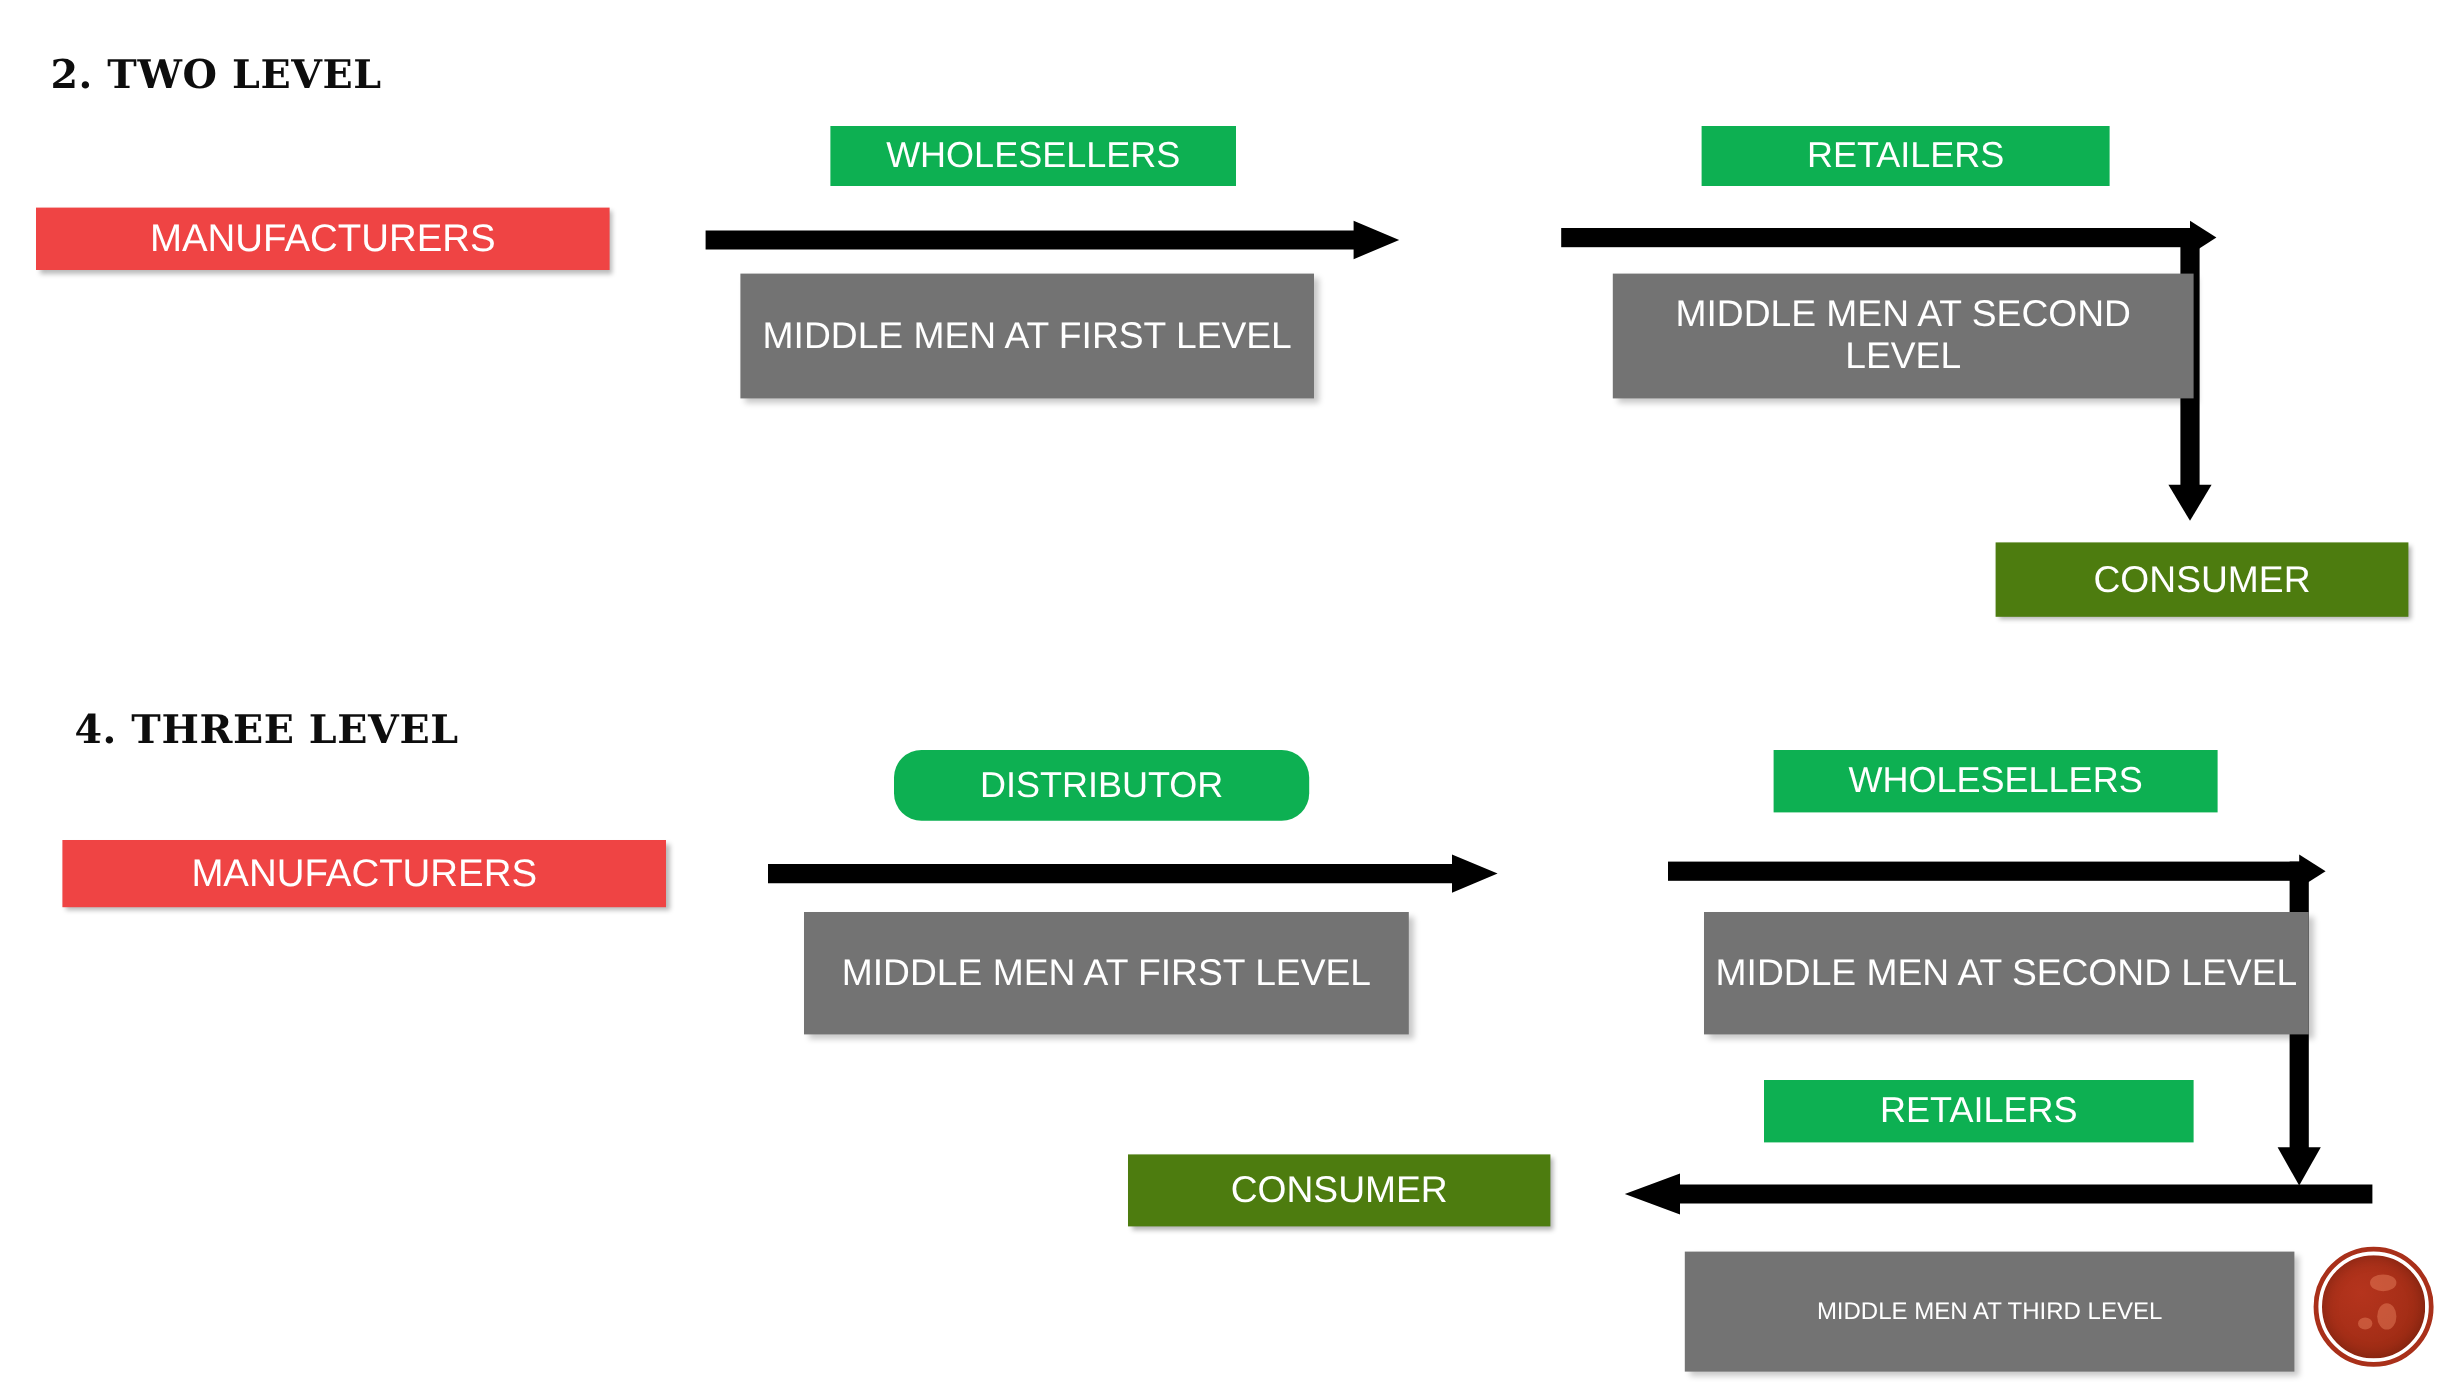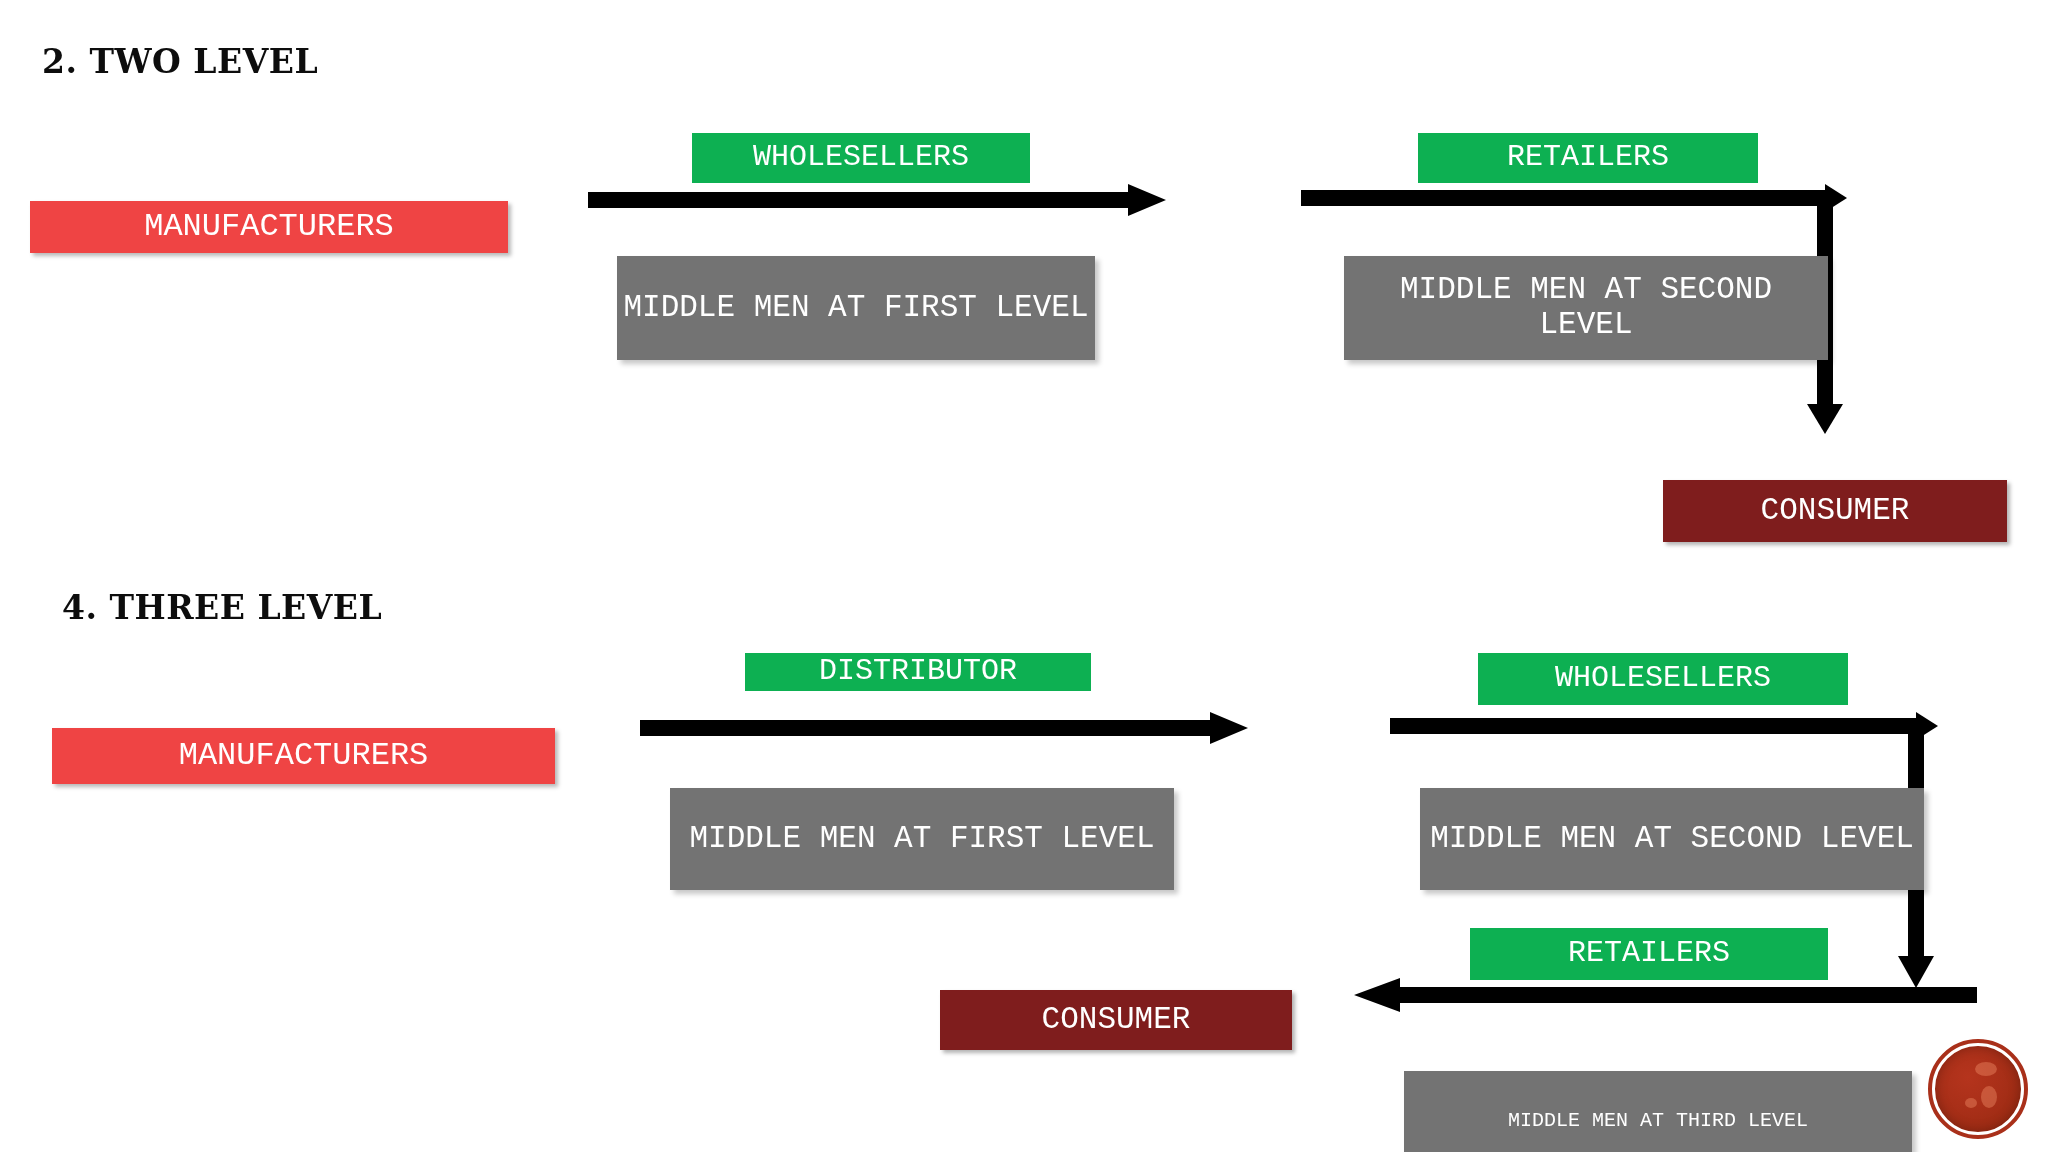--- a/index.html
+++ b/index.html
@@ -28,30 +28,29 @@
   }
 
   
   .box {
     position: absolute;
     display: flex;
     align-items: center;
     justify-content: center;
     text-align: center;
     color: #ffffff;
-    font-family: Liberation Mono, monospace;
+    font-family: Liberation Sans, sans-serif;
     line-height: 1.12;
     box-sizing: border-box;
     padding: 2px 6px;
-    margin-top: 28px;
   }
   .box-purple  { background: #ef4444; box-shadow: 3px 3px 4px rgba(0,0,0,0.28); }
   .box-green   { background: #0DB052; }
   .box-orange  { background: #737373; box-shadow: 4px 4px 5px rgba(0,0,0,0.22); }
-  .box-brown   { background: #7f1d1d; box-shadow: 3px 3px 4px rgba(0,0,0,0.30); text-align: center; }
+  .box-brown   { background: #4d7c0f; box-shadow: 3px 3px 4px rgba(0,0,0,0.30); text-align: center; }
 
   
   .arrow-wrap { position: absolute; }
   .arrow-wrap svg { display: block; overflow: visible; }
 
   
   .seal {
     position: absolute;
     border-radius: 50%;
     background:
@@ -101,21 +100,21 @@
   </div>
 
   <div class="box box-orange" style="left:1344px; top:228px; width:484px; height:104px; font-size:31px;">MIDDLE MEN  AT SECOND LEVEL</div>
 
   <div class="box box-brown" style="left:1663px; top:452px; width:344px; height:62px; font-size:31px;">CONSUMER</div>
 
   <div class="section-heading" style="left:62px; top:588px; font-size:33px;">4. THREE LEVEL</div>
 
   <div class="box box-purple" style="left:52px; top:700px; width:503px; height:56px; font-size:32px;">MANUFACTURERS</div>
 
-  <div class="box box-green" style="left:745px; top:625px; width:346px; height:38px; font-size:30px;">DISTRIBUTOR</div>
+  <div class="box box-green" style="left:745px; top:625px; width:346px; height:59px; font-size:30px;border-radius:23px;">DISTRIBUTOR</div>
 
   <div class="arrow-wrap" style="left:640px; top:710px;">
     <svg width="610" height="36" viewBox="0 0 610 36">
       <path d="M0,10 L570,10 L570,2 L608,18 L570,34 L570,26 L0,26 Z" fill="#000000"></path>
     </svg>
   </div>
 
   <div class="box box-orange" style="left:670px; top:760px; width:504px; height:102px; font-size:31px;">MIDDLE MEN  AT FIRST LEVEL</div>
 
   <div class="box box-green" style="left:1478px; top:625px; width:370px; height:52px; font-size:30px;">WHOLESELLERS</div>

